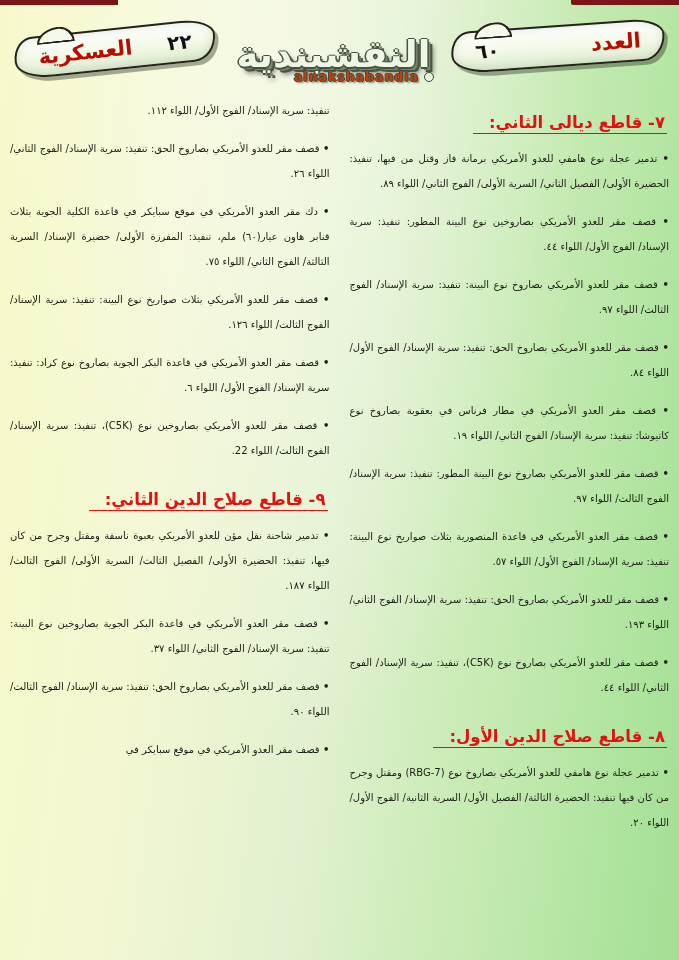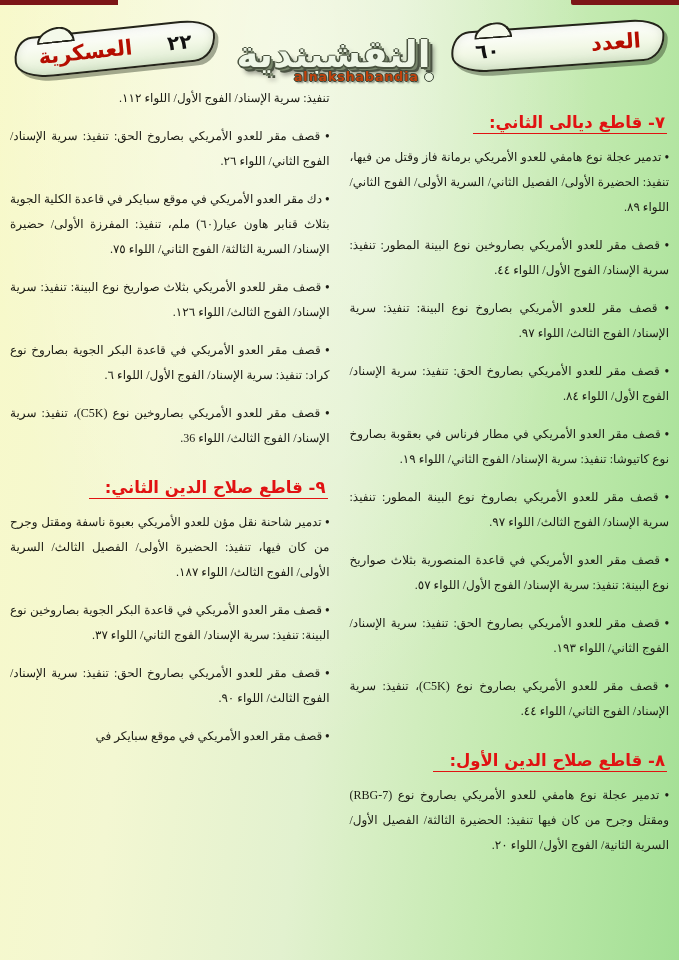--- a/index.html
+++ b/index.html
@@ -55,22 +55,22 @@
 
   
   .cols{display:flex;gap:20px;padding:2px 10px 0;box-sizing:border-box;}
   .col{flex:1 1 0;min-width:0;}
   .sec-head{
     width:fit-content;margin:27px 2px 11px 0;padding:0 2px 1px;padding-inline-end:16px;
     font-size:16.5px;font-weight:bold;color:#e11212;
     border-bottom:1.6px solid #e11212;
   }
   .para{
-    margin:0 0 13px;font-size:12px;line-height:25px;
-    text-align:justify;text-justify:inter-word;font-family:Liberation Serif, serif;
+    margin:12px 0 13px;font-size:10px;line-height:25px;
+    text-align:justify;text-justify:inter-word;
   }
   .para.b::before{content:"• ";font-weight:bold;}
 </style>
 </head>
 <body>
 
 <div class="corner-bar left"></div>
 <div class="corner-bar right"></div>
 
 <header>
@@ -105,21 +105,21 @@
     <p class="para b">تدمير عجلة نوع هامفي للعدو الأمريكي بصاروخ نوع (RBG-7) ومقتل وجرح من كان فيها تنفيذ: الحضيرة الثالثة/ الفصيل الأول/ السرية الثانية/ الفوج الأول/ اللواء ٢٠.</p>
 
   </div>
 
   <div class="col">
     <p class="para">تنفيذ: سرية الإسناد/ الفوج الأول/ اللواء ١١٢.</p>
     <p class="para b">قصف مقر للعدو الأمريكي بصاروخ الحق: تنفيذ: سرية الإسناد/ الفوج الثاني/ اللواء ٢٦.</p>
     <p class="para b">دك مقر العدو الأمريكي في موقع سبايكر في قاعدة الكلية الجوية بثلاث قنابر هاون عيار(٦٠) ملم، تنفيذ: المفرزة الأولى/ حضيرة الإسناد/ السرية الثالثة/ الفوج الثاني/ اللواء ٧٥.</p>
     <p class="para b">قصف مقر للعدو الأمريكي بثلاث صواريخ نوع البينة: تنفيذ: سرية الإسناد/ الفوج الثالث/ اللواء ١٢٦.</p>
     <p class="para b">قصف مقر العدو الأمريكي في قاعدة البكر الجوية بصاروخ نوع كراد: تنفيذ: سرية الإسناد/ الفوج الأول/ اللواء ٦.</p>
-    <p class="para b">قصف مقر للعدو الأمريكي بصاروخين نوع (C5K)، تنفيذ: سرية الإسناد/ الفوج الثالث/ اللواء 36.</p>
+    <p class="para b">قصف مقر للعدو الأمريكي بصاروخين نوع (C5K)، تنفيذ: سرية الإسناد/ الفوج الثالث/ اللواء 22.</p>
     <h2 class="sec-head">٩- قاطع صلاح الدين الثاني:</h2>
     <p class="para b">تدمير شاحنة نقل مؤن للعدو الأمريكي بعبوة ناسفة ومقتل وجرح من كان فيها، تنفيذ: الحضيرة الأولى/ الفصيل الثالث/ السرية الأولى/ الفوج الثالث/ اللواء ١٨٧.</p>
     <p class="para b">قصف مقر العدو الأمريكي في قاعدة البكر الجوية بصاروخين نوع البينة: تنفيذ: سرية الإسناد/ الفوج الثاني/ اللواء ٣٧.</p>
     <p class="para b">قصف مقر للعدو الأمريكي بصاروخ الحق: تنفيذ: سرية الإسناد/ الفوج الثالث/ اللواء ٩٠.</p>
     <p class="para b">قصف مقر العدو الأمريكي في موقع سبايكر في</p>
   </div>
 
 </section>
 
 </body></html>

